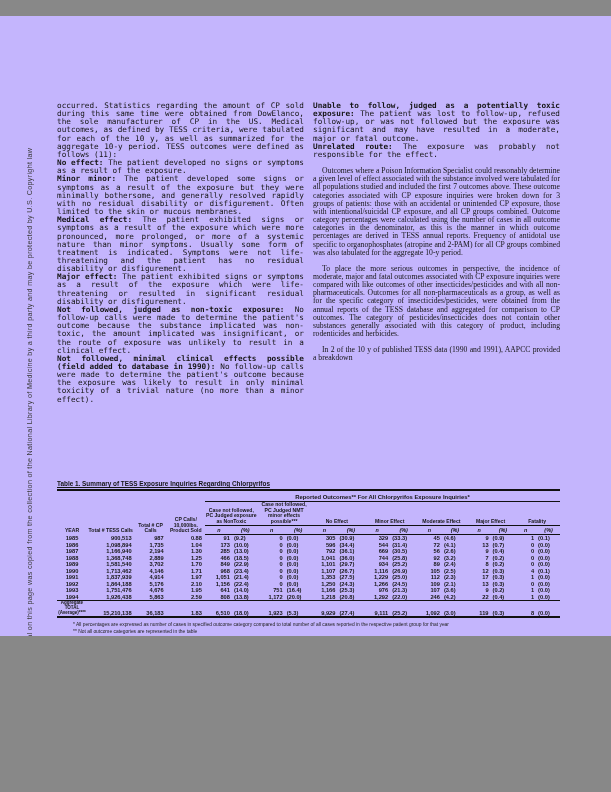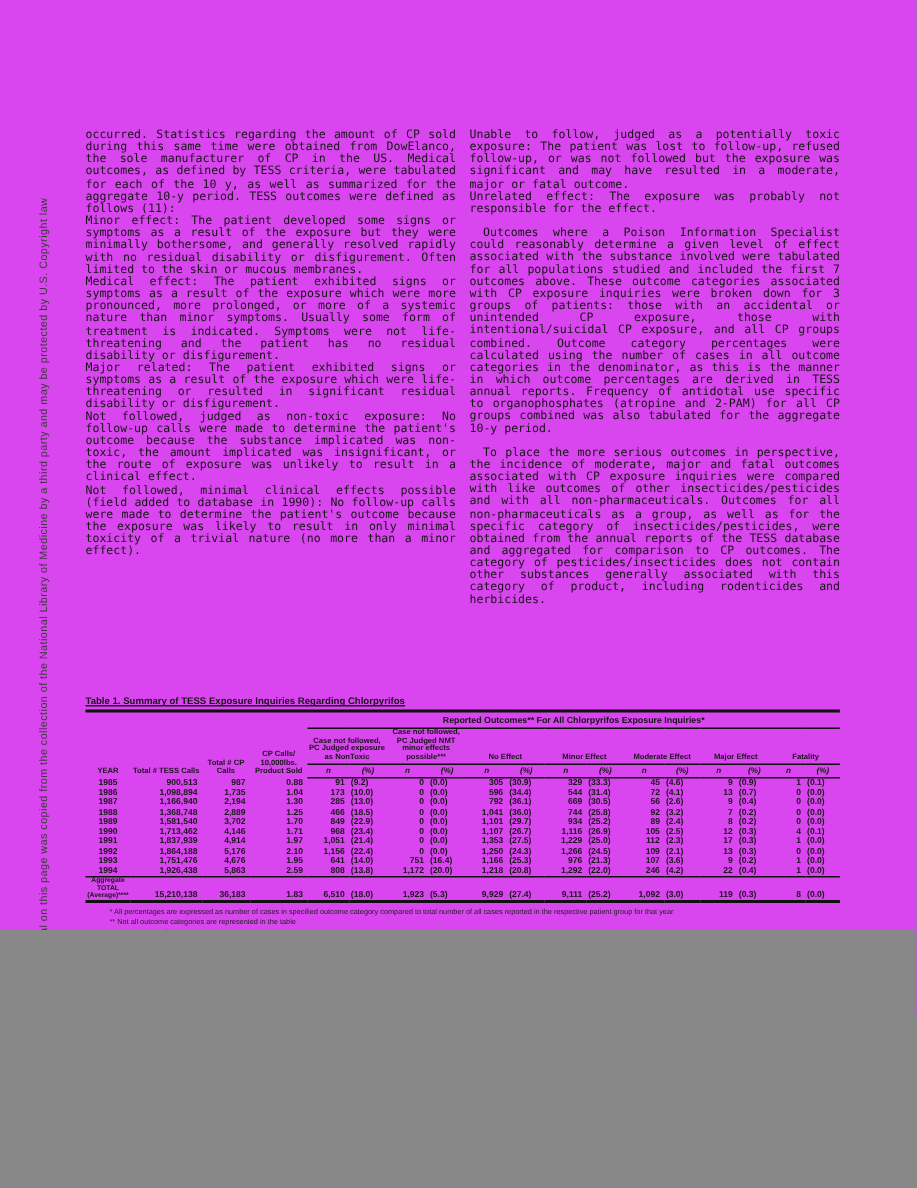--- a/index.html
+++ b/index.html
@@ -1,34 +1,34 @@
 <!DOCTYPE html>
 <html><head>
 <meta charset="utf-8">
 <style>
   html,body{margin:0;padding:0;background:#888;}
   .page{
-    position:relative;width:611px;height:620px;margin:0 auto;
-    background:#d946ef;color:#151515;overflow:hidden;
+    position:relative;width:611px;height:620px;margin:16px auto;
+    background:#c4b5fd;color:#151515;overflow:hidden;
     font-family:"DejaVu Sans Mono",monospace;
   }
   .margin-note{
     position:absolute;left:22px;top:0;height:792px;width:14px;
     writing-mode:vertical-rl;transform:rotate(180deg);
     font-family:"Liberation Sans",sans-serif;font-size:7.2px;color:#3a3a3a;
     display:flex;align-items:center;justify-content:center;white-space:nowrap;
     letter-spacing:.3px;
   }
   .content{position:absolute;left:57px;top:86px;width:503px;}
   .cols{display:flex;gap:9px;}
   .col{width:250px;text-align:justify;font-size:7.7px;line-height:8.15px;}
   .para{margin:0;}
-  .para.gap{margin-top:8px;}
+  .para.gap{margin-top:8px;font-family:Liberation Serif, serif;}
   .para.indent{text-indent:9px;}
-  .para b{font-weight:normal;}
+  .para b{font-weight:bold;}
   .tablewrap{position:absolute;left:57px;top:464px;width:503px;font-family:"Liberation Sans",sans-serif;}
   .t-title{
     font-size:6.4px;font-weight:bold;text-decoration:underline;
     border-bottom:2px solid #111;padding-bottom:2px;margin-bottom:1px;
   }
   table{border-collapse:collapse;width:100%;table-layout:fixed;}
   th,td{padding:0 1px;vertical-align:bottom;}
   .spanhdr{
     text-align:center;font-weight:bold;font-size:5.9px;
     border-bottom:1.5px solid #111;padding:2px 0 1px;
@@ -62,31 +62,33 @@
 </head>
 <body>
 
 <div class="page">
   <div class="margin-note">The material on this page was copied from the collection of the National Library of Medicine by a third party and may be protected by U.S. Copyright law</div>
 
   <div class="content">
     <div class="cols">
       <div class="col" id="leftcol">
           <p class="para">occurred.  Statistics regarding the amount of CP sold during this same time were obtained from DowElanco, the sole manufacturer of CP in the US.  Medical outcomes, as defined by TESS criteria, were tabulated for each of the 10 y, as well as summarized for the aggregate 10-y period.  TESS outcomes were defined as follows (11):</p>
-          <p class="para"><b>Minor effect: </b>The patient developed some signs or symptoms as a result of the exposure but they were minimally bothersome, and generally resolved rapidly with no residual disability or disfigurement.  Often limited to the skin or mucous membranes.</p>
+          <p class="para"><b>No effect: </b>The patient developed no signs or symptoms as a result of the exposure.</p>
+          <p class="para"><b>Minor minor: </b>The patient developed some signs or symptoms as a result of the exposure but they were minimally bothersome, and generally resolved rapidly with no residual disability or disfigurement.  Often limited to the skin or mucous membranes.</p>
           <p class="para"><b>Medical effect: </b>The patient exhibited signs or symptoms as a result of the exposure which were more pronounced, more prolonged, or more of a systemic nature than minor symptoms. Usually some form of treatment is indicated. Symptoms were not life-threatening and the patient has no residual disability or disfigurement.</p>
-          <p class="para"><b>Major related: </b>The patient exhibited signs or symptoms as a result of the exposure which were life-threatening or resulted in significant residual disability or disfigurement.</p>
+          <p class="para"><b>Major effect: </b>The patient exhibited signs or symptoms as a result of the exposure which were life-threatening or resulted in significant residual disability or disfigurement.</p>
           <p class="para"><b>Not followed, judged as non-toxic exposure: </b>No follow-up calls were made to determine the patient's outcome because the substance implicated was non-toxic, the amount implicated was insignificant, or the route of exposure was unlikely to result in a clinical effect.</p>
           <p class="para"><b>Not followed, minimal clinical effects possible (field added to database in 1990): </b>No follow-up calls were made to determine the patient's outcome because the exposure was likely to result in only minimal toxicity of a trivial nature (no more than a minor effect).</p>
         </div>
       <div class="col" id="rightcol">
           <p class="para"><b>Unable to follow, judged as a potentially toxic exposure: </b>The patient was lost to follow-up, refused follow-up, or was not followed but the exposure was significant and may have resulted in a moderate, major or fatal outcome.</p>
-          <p class="para"><b>Unrelated effect: </b>The exposure was probably not responsible for the effect.</p>
+          <p class="para"><b>Unrelated route: </b>The exposure was probably not responsible for the effect.</p>
           <p class="para gap indent">Outcomes where a Poison Information Specialist could reasonably determine a given level of effect associated with the substance involved were tabulated for all populations studied and included the first 7 outcomes above.  These outcome categories associated with CP exposure inquiries were broken down for 3 groups of patients: those with an accidental or unintended CP exposure, those with intentional/suicidal CP exposure, and all CP groups combined.  Outcome category percentages were calculated using the number of cases in all outcome categories in the denominator, as this is the manner in which outcome percentages are derived in TESS annual reports. Frequency of antidotal use specific to organophosphates (atropine and 2-PAM) for all CP groups combined was also tabulated for the aggregate 10-y period.</p>
           <p class="para gap indent">To place the more serious outcomes in perspective, the incidence of moderate, major and fatal outcomes associated with CP exposure inquiries were compared with like outcomes of other insecticides/pesticides and with all non-pharmaceuticals.  Outcomes for all non-pharmaceuticals as a group, as well as for the specific category of insecticides/pesticides, were obtained from the annual reports of the TESS database and aggregated for comparison to CP outcomes.  The category of pesticides/insecticides does not contain other substances generally associated with this category of product, including rodenticides and herbicides.</p>
+          <p class="para gap indent">In 2 of the 10 y of published TESS data (1990 and 1991), AAPCC provided a breakdown</p>
         </div>
     </div>
   </div>
 
   <div class="tablewrap">
     <div class="t-title">Table 1. Summary of TESS Exposure Inquiries Regarding Chlorpyrifos</div>
     <table>
       <colgroup>
         <col style="width:29px">
           <col style="width:46px">

